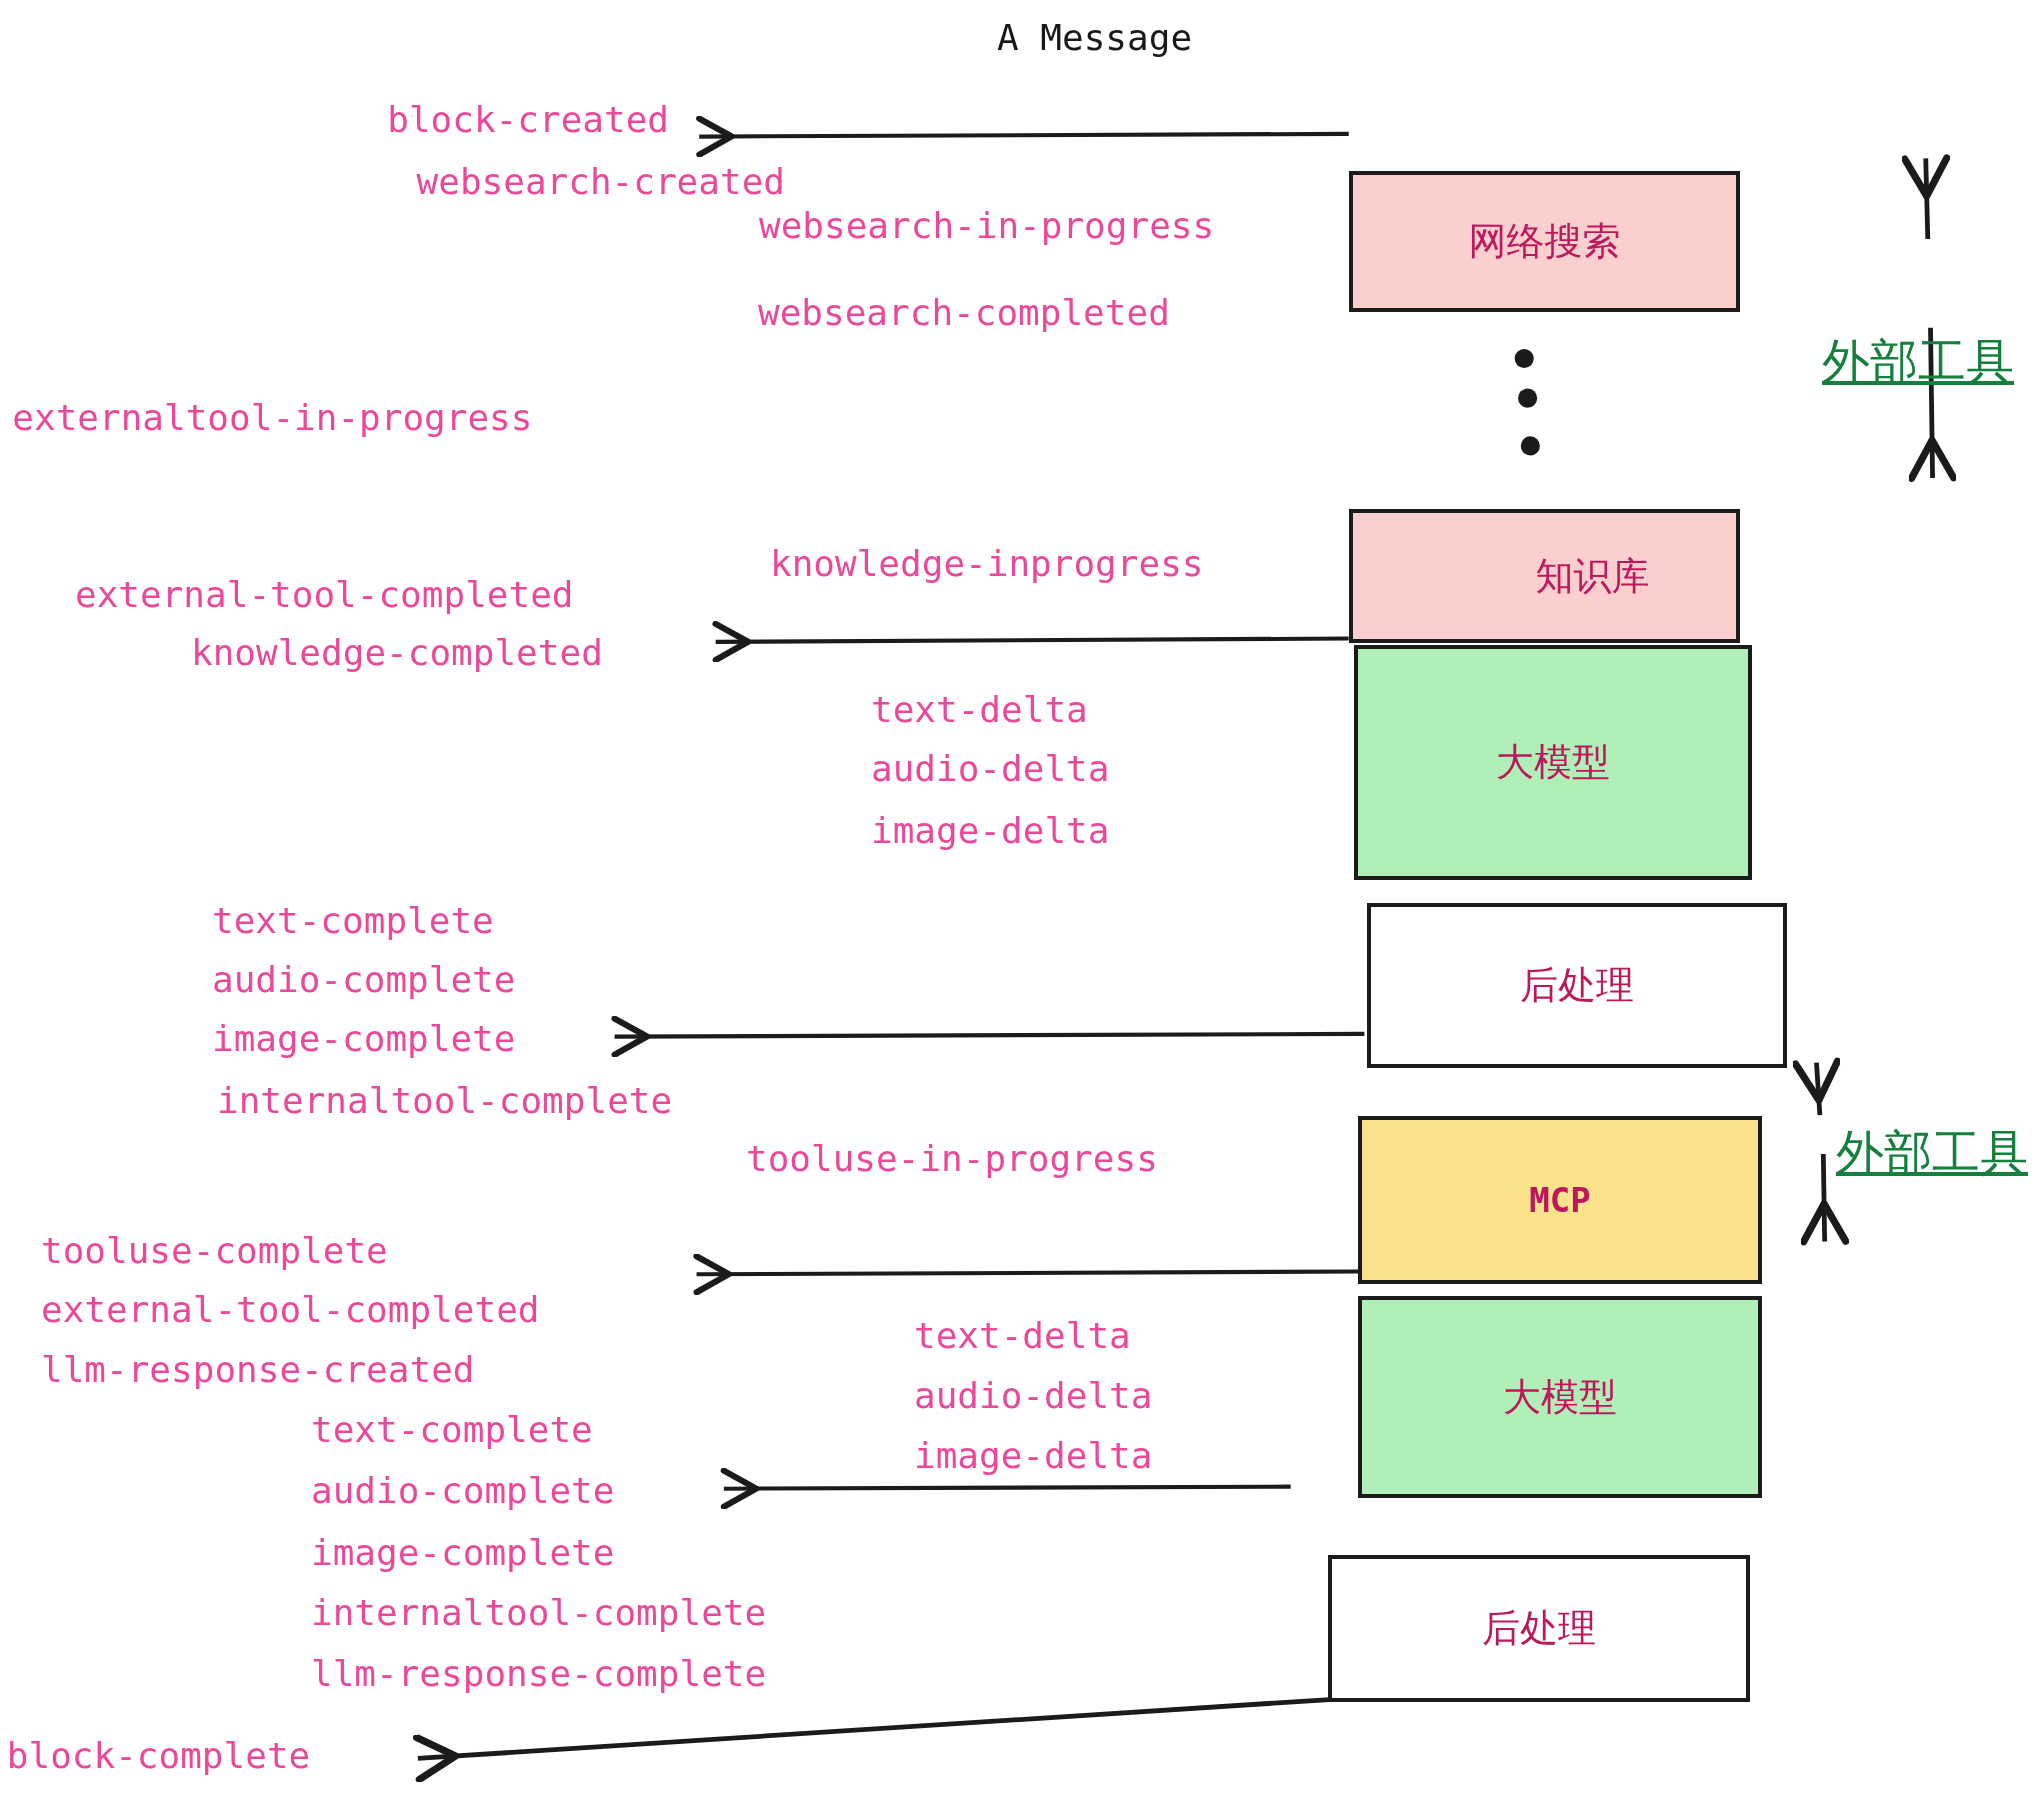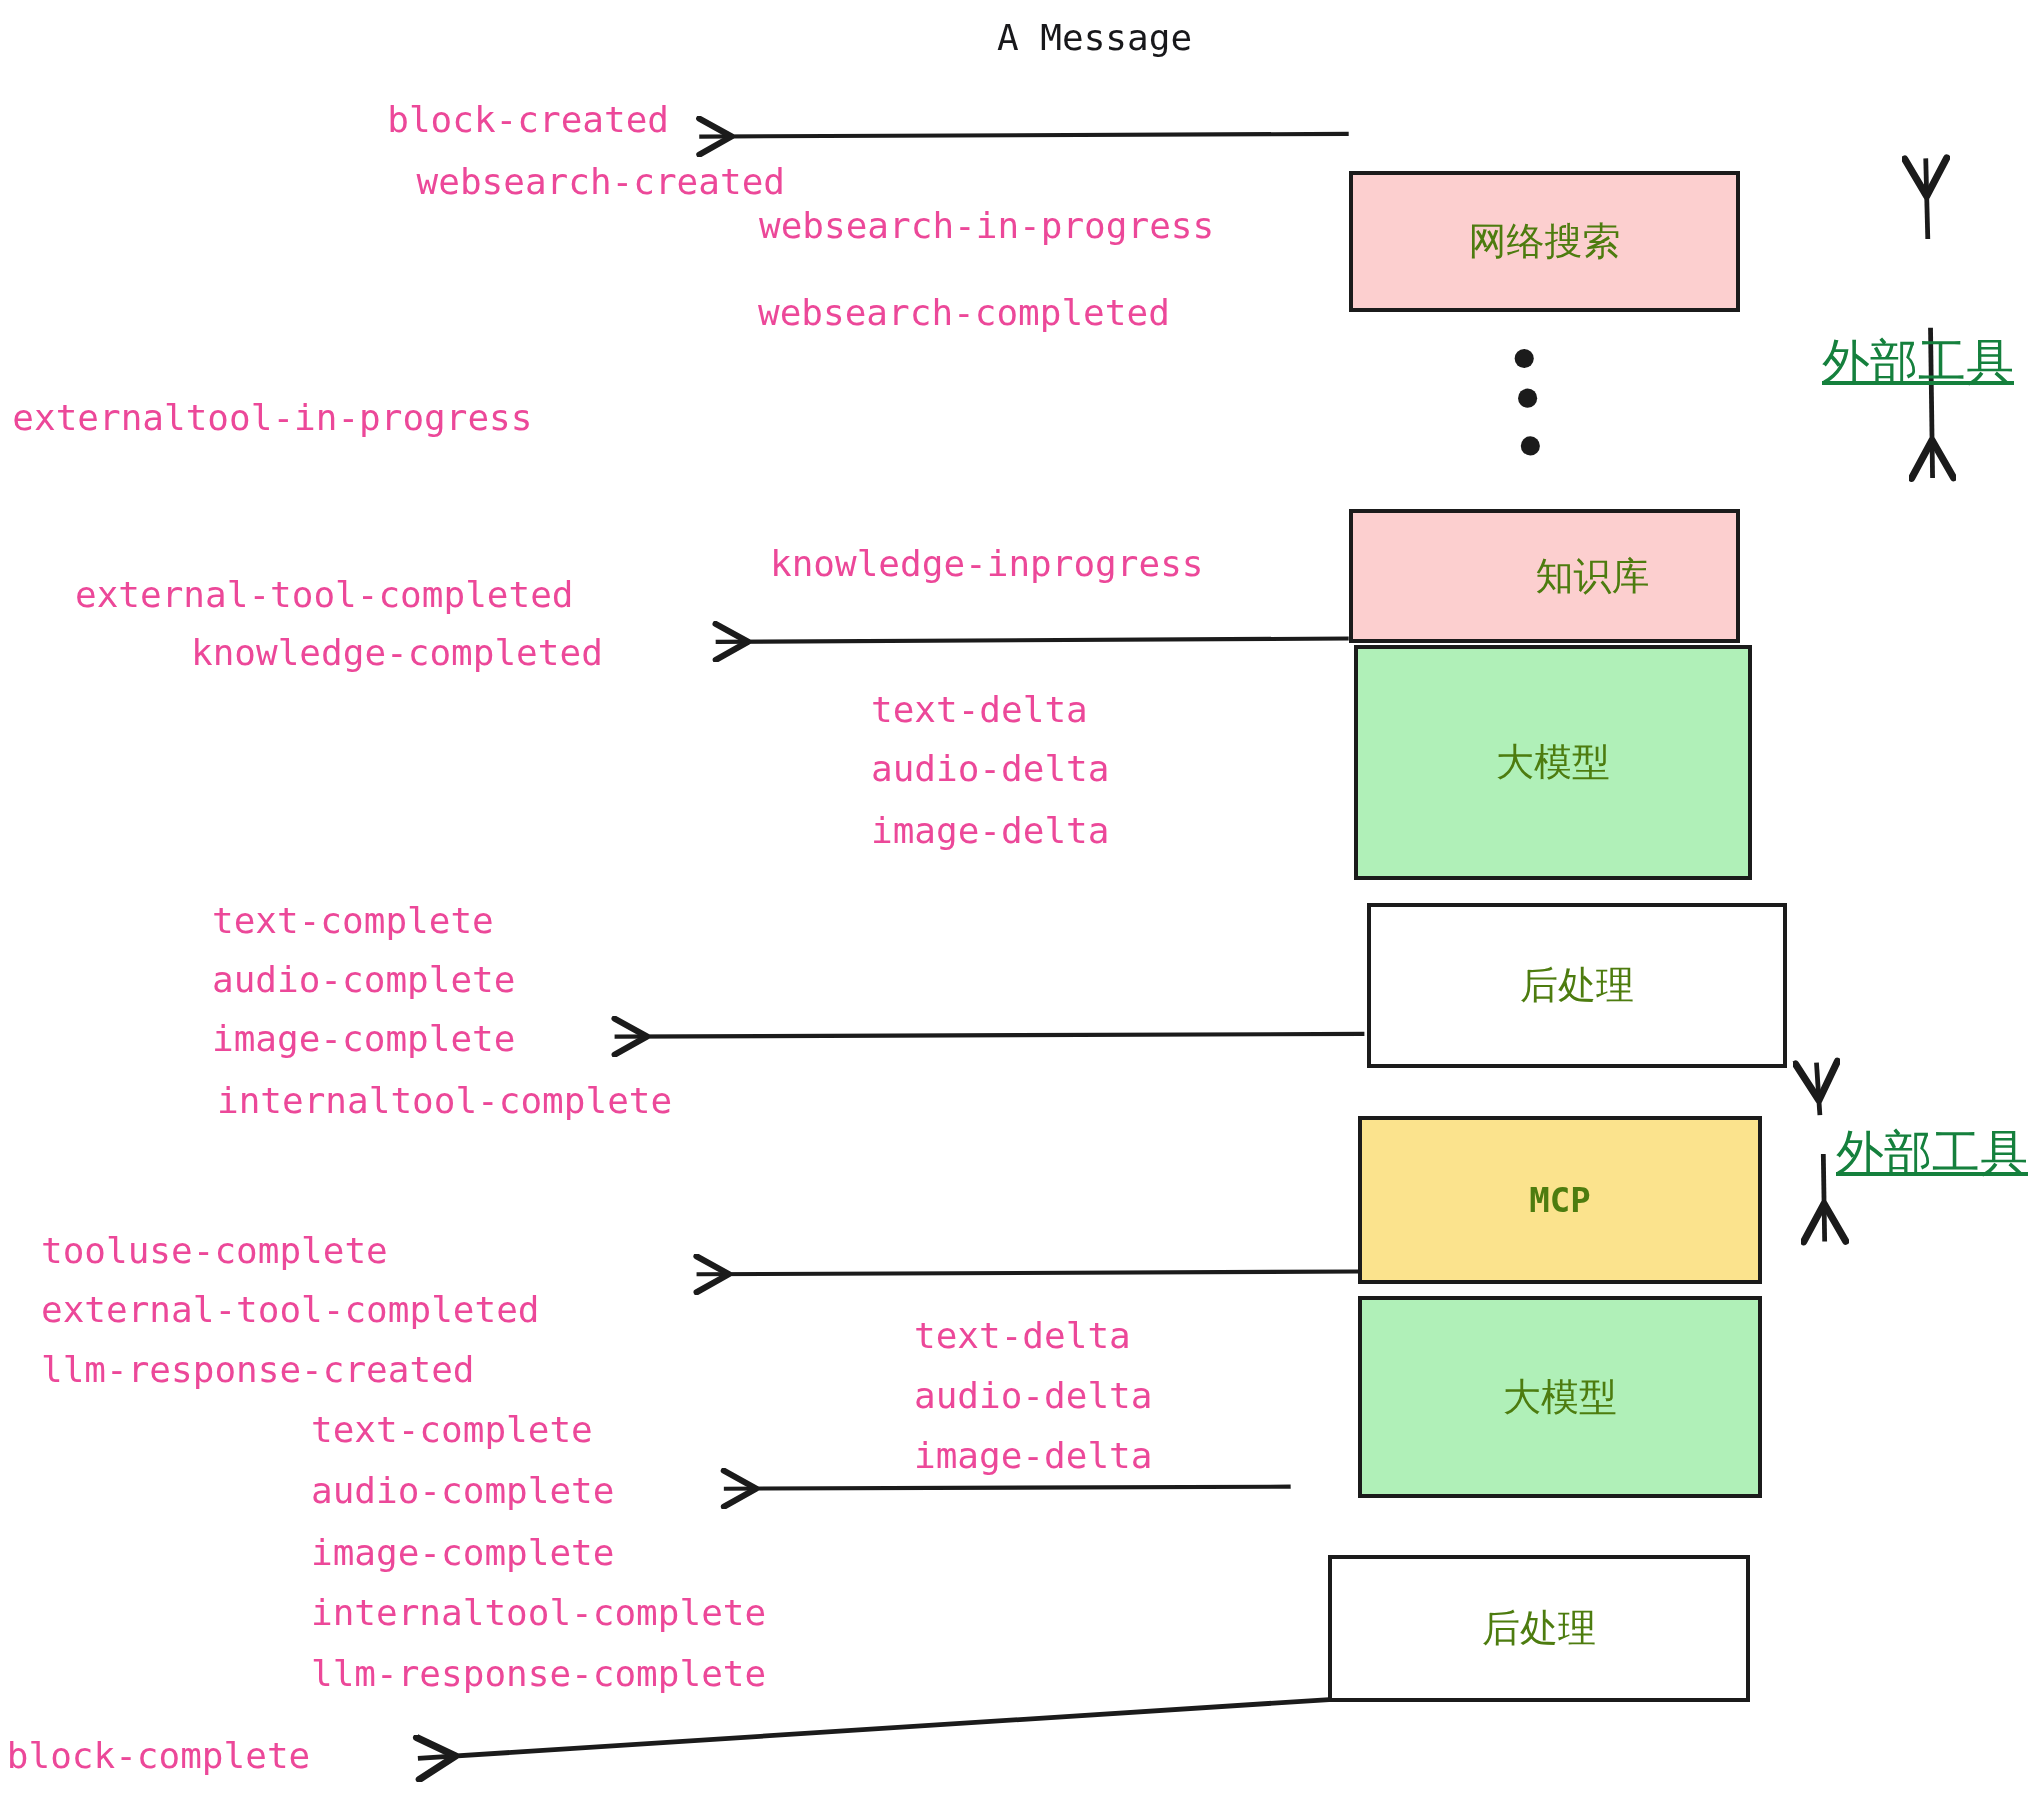--- a/index.html
+++ b/index.html
@@ -36,21 +36,21 @@
     position: absolute;
     font-family: "DejaVu Sans Mono", monospace;
     font-size: 36px;
     color: #18181b;
     white-space: pre;
   }
   .boxlabel {
     position: absolute;
     font-family: "DejaVu Sans", sans-serif;
     font-size: 38px;
-    color: #4d7c0f;
+    color: #be185d;
     white-space: pre;
     display: flex;
     align-items: center;
     justify-content: center;
   }
   .boxlabel.mono {
     font-family: "DejaVu Sans Mono", monospace;
     font-size: 34px;
   }
   .sidelabel {
@@ -159,20 +159,21 @@
   <div class="evt" style="left:871px; top:813px;">image-delta</div>
 
   <div class="evt" style="left:212px; top:903px;">text-complete</div>
 
   <div class="evt" style="left:212px; top:962px;">audio-complete</div>
 
   <div class="evt" style="left:212px; top:1021px;">image-complete</div>
 
   <div class="evt" style="left:217px; top:1083px;">internaltool-complete</div>
 
+  <div class="evt" style="left:746px; top:1141px;">tooluse-in-progress</div>
 
   <div class="evt" style="left:41px; top:1233px;">tooluse-complete</div>
 
   <div class="evt" style="left:41px; top:1292px;">external-tool-completed</div>
 
   <div class="evt" style="left:41px; top:1352px;">llm-response-created</div>
 
   <div class="evt" style="left:914px; top:1318px;">text-delta</div>
 
   <div class="evt" style="left:914px; top:1378px;">audio-delta</div>

